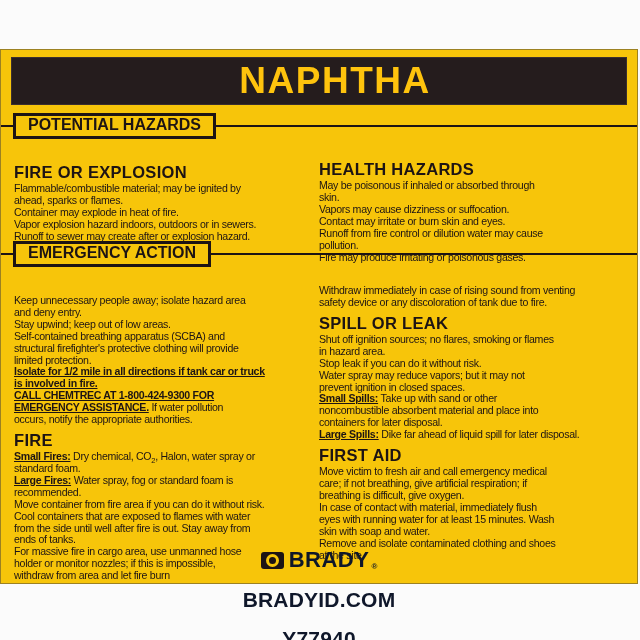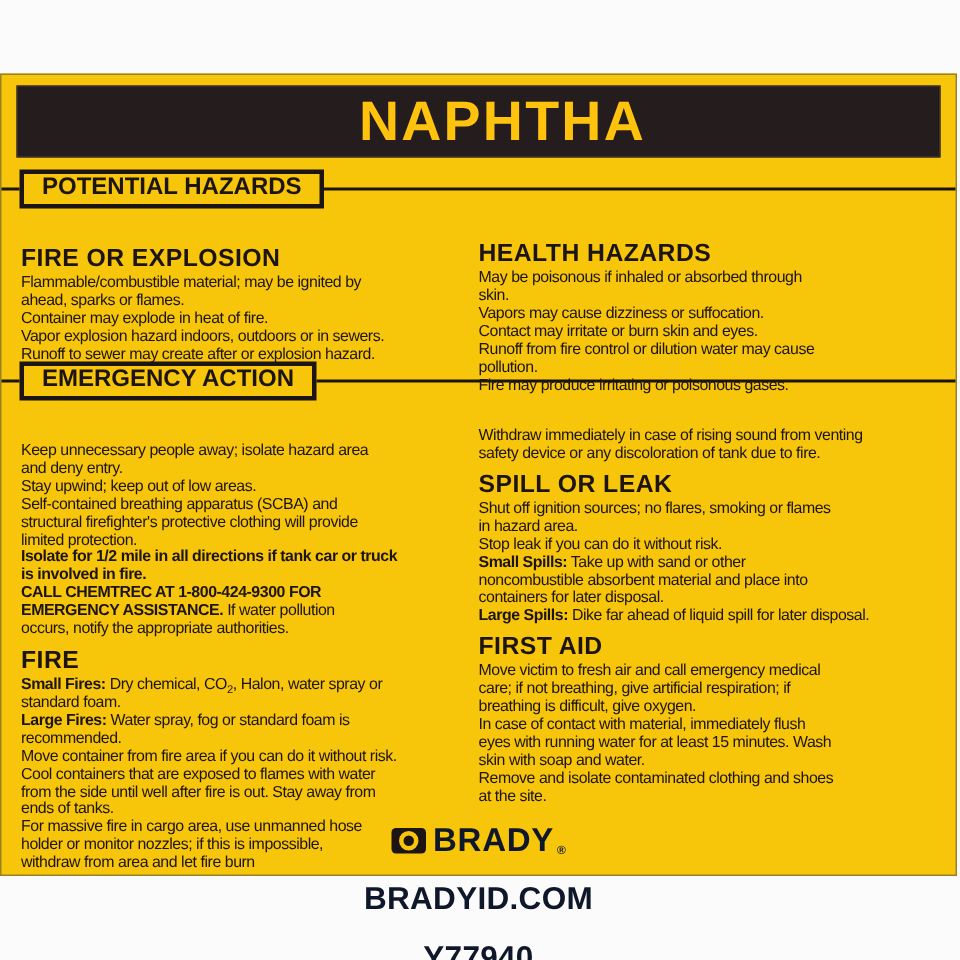--- a/index.html
+++ b/index.html
@@ -48,21 +48,21 @@
   .col-right-bot  {top:211px;left:318px;width:318px;}
   .sec-heading{
     font-size:16.5px;font-weight:bold;letter-spacing:0.3px;
     margin:5px 0 2px 0;line-height:1.1;color:#1d1414;
   }
   .col .sec-heading:first-child{margin-top:0;}
   .body-para{
     margin:0;font-size:10.6px;line-height:11.9px;letter-spacing:-0.3px;
     white-space:pre;color:#1d1414;
   }
-  .body-para b{font-weight:bold;}
+  .body-para b{font-weight:bold;text-decoration:underline;}
   .body-para sub{font-size:7.5px;line-height:0;}
   .footer{
     position:absolute;top:497px;left:0;right:0;
     display:flex;align-items:center;justify-content:center;gap:15px;
     color:#0f172a;font-weight:bold;flex-direction:column;
   }
   .brand{display:flex;align-items:center;gap:5px;}
   .brady-logo{
     width:23px;height:17px;background:#1d1414;border-radius:3px;
     display:inline-flex;align-items:center;justify-content:center;
@@ -136,20 +136,22 @@
 holder or monitor nozzles; if this is impossible,
 withdraw from area and let fire burn</span></p>
     </div>
   <div class="col col-right-bot">
       <p class="body-para"><span>Withdraw immediately in case of rising sound from venting
 safety device or any discoloration of tank due to fire.</span></p>
       <div class="sec-heading">SPILL OR LEAK</div>
       <p class="body-para"><span>Shut off ignition sources; no flares, smoking or flames
 in hazard area.</span></p>
       <p class="body-para"><span>Stop leak if you can do it without risk.</span></p>
+      <p class="body-para"><span>Water spray may reduce vapors; but it may not
+prevent ignition in closed spaces.</span></p>
       <p class="body-para"><b>Small Spills:</b><span> Take up with sand or other
 noncombustible absorbent material and place into
 containers for later disposal.</span></p>
       <p class="body-para"><b>Large Spills:</b><span> Dike far ahead of liquid spill for later disposal.</span></p>
       <div class="sec-heading">FIRST AID</div>
       <p class="body-para"><span>Move victim to fresh air and call emergency medical
 care; if not breathing, give artificial respiration; if
 breathing is difficult, give oxygen.</span></p>
       <p class="body-para"><span>In case of contact with material, immediately flush
 eyes with running water for at least 15 minutes. Wash

